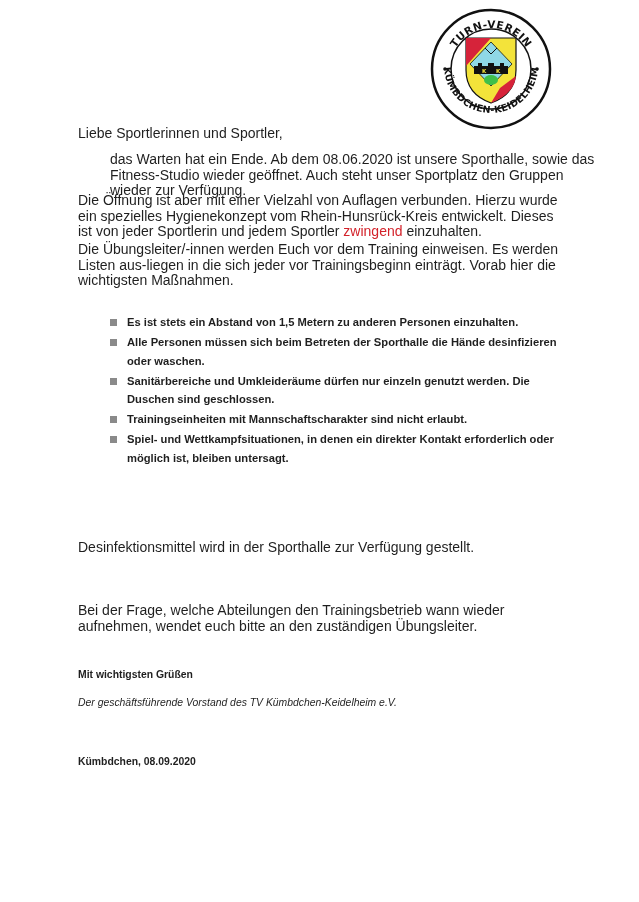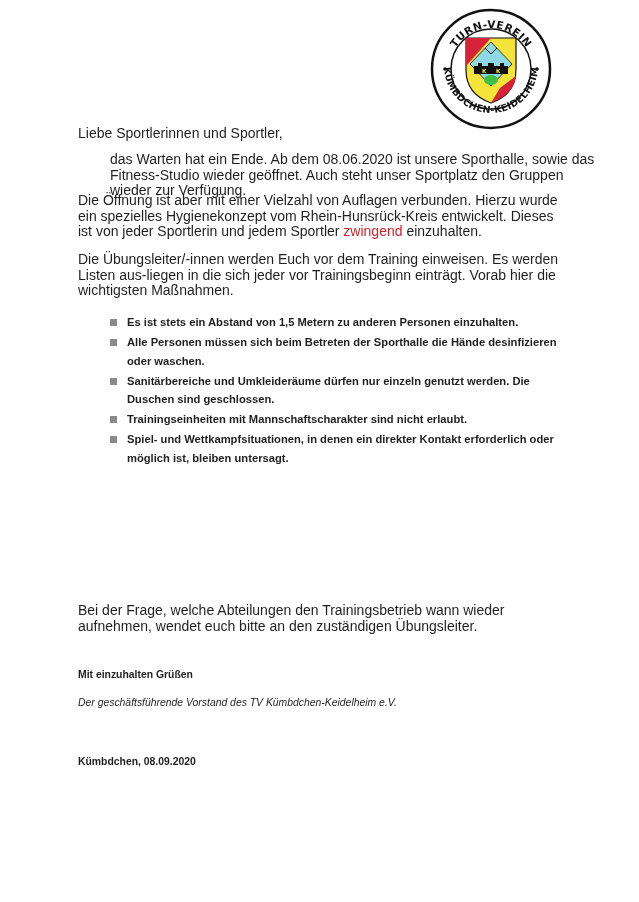--- a/index.html
+++ b/index.html
@@ -48,32 +48,33 @@
       <ellipse cx="61" cy="72" rx="7" ry="5" fill="#3fbf4a"></ellipse>
     </g>
   </svg>
 
   <p class="p" style="top:126px;">Liebe Sportlerinnen und Sportler,</p>
 
   <p class="p" style="top:152px;margin-left:32px;">das Warten hat ein Ende. Ab dem 08.06.2020 ist unsere Sporthalle, sowie das Fitness-Studio wieder geöffnet. Auch steht unser Sportplatz den Gruppen wieder zur Verfügung.</p>
 
   <p class="p" style="top:193px;"><span>Die Öffnung ist aber mit einer Vielzahl von Auflagen verbunden. Hierzu wurde ein spezielles Hygienekonzept vom Rhein-Hunsrück-Kreis entwickelt. Dieses ist von jeder Sportlerin und jedem Sportler </span><span class="red">zwingend</span><span> einzuhalten.</span></p>
 
-  <p class="p" style="top:252px;">Die Übungsleiter/-innen werden Euch vor dem Training einweisen. Es werden Listen aus-liegen in die sich jeder vor Trainingsbeginn einträgt. Vorab hier die wichtigsten Maßnahmen.</p>
+  <p class="p" style="top:242px;">Die Übungsleiter/-innen werden Euch vor dem Training einweisen. Es werden Listen aus-liegen in die sich jeder vor Trainingsbeginn einträgt. Vorab hier die wichtigsten Maßnahmen.</p>
 
   <ul class="list">
     <li><span class="bullet"></span><span>Es ist stets ein Abstand von 1,5 Metern zu anderen Personen einzuhalten.</span></li>
     <li><span class="bullet"></span><span>Alle Personen müssen sich beim Betreten der Sporthalle die Hände desinfizieren oder waschen.</span></li>
     <li><span class="bullet"></span><span>Sanitärbereiche und Umkleideräume dürfen nur einzeln genutzt werden. Die Duschen sind geschlossen.</span></li>
     <li><span class="bullet"></span><span>Trainingseinheiten mit Mannschaftscharakter sind nicht erlaubt.</span></li>
     <li><span class="bullet"></span><span>Spiel- und Wettkampfsituationen, in denen ein direkter Kontakt erforderlich oder möglich ist, bleiben untersagt.</span></li>
   </ul>
 
+  <p class="p" style="top:540px;">Desinfektionsmittel wird in der Sporthalle zur Verfügung gestellt.</p>
 
 
   <p class="p" style="top:603px;">Bei der Frage, welche Abteilungen den Trainingsbetrieb wann wieder aufnehmen, wendet euch bitte an den zuständigen Übungsleiter.</p>
 
-  <p class="p bold" style="top:667px;">Mit einzuhalten Grüßen</p>
+  <p class="p bold" style="top:667px;">Mit wichtigsten Grüßen</p>
 
   <p class="p italic" style="top:695px;">Der geschäftsführende Vorstand des TV Kümbdchen-Keidelheim e.V.</p>
 
   <p class="p bold" style="top:754px;">Kümbdchen, 08.09.2020</p>
 </div>
 
 </body></html>

